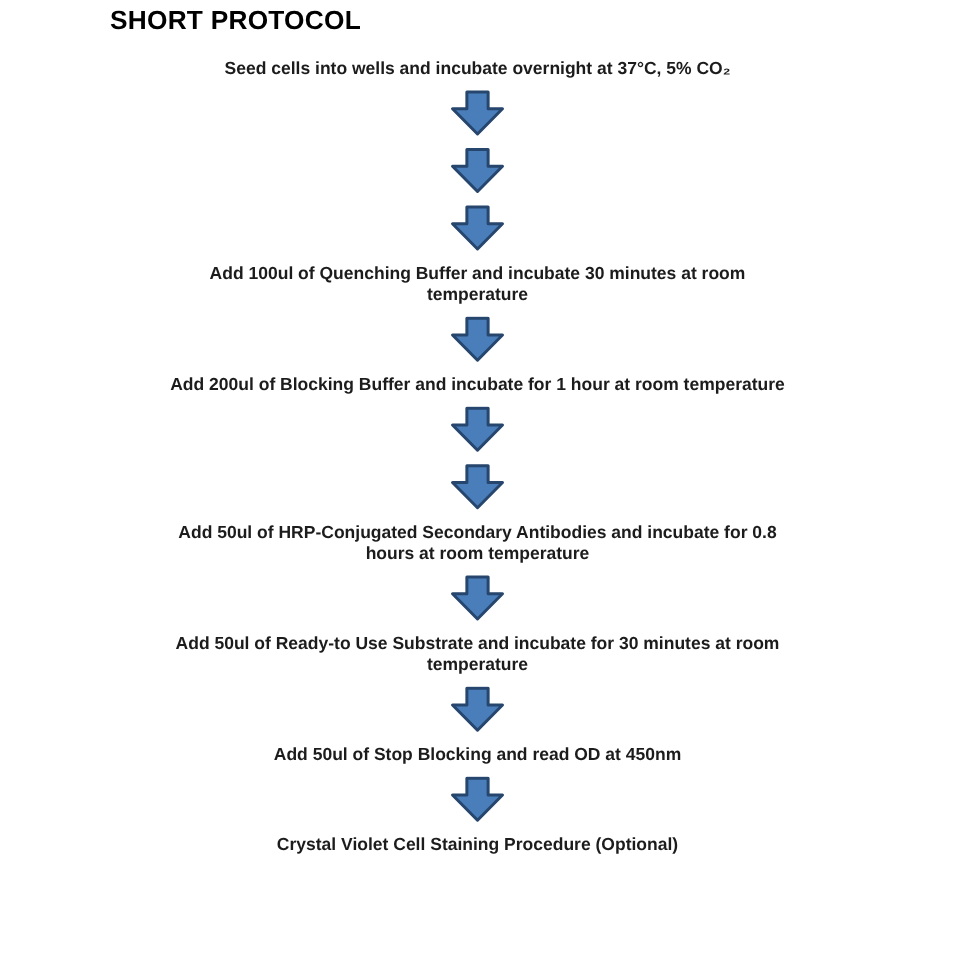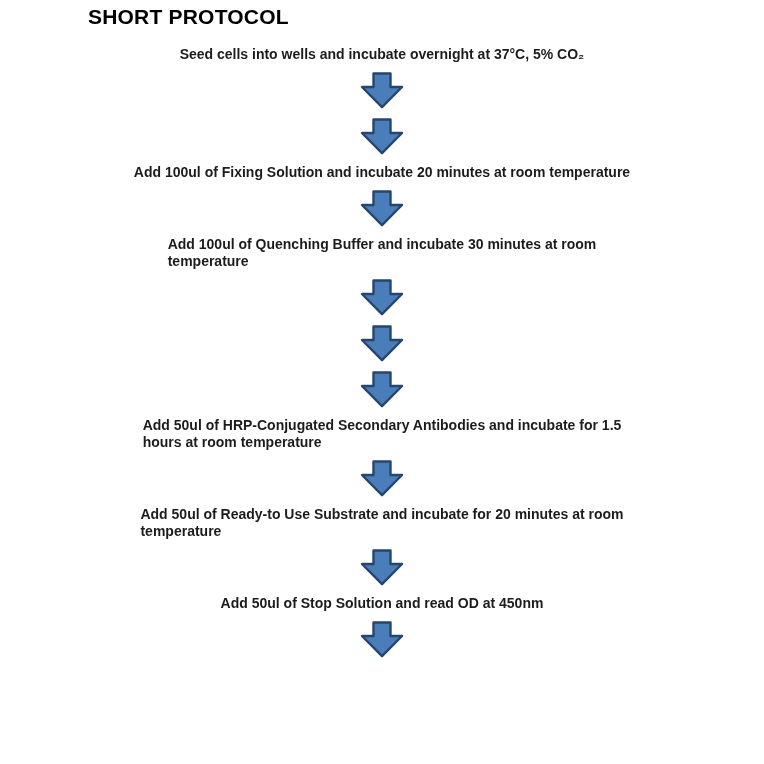--- a/index.html
+++ b/index.html
@@ -26,20 +26,21 @@
     margin: 0 0 8px 88px;
     font-size: 21px;
     line-height: 24px;
     font-weight: bold;
     color: #000000;
     letter-spacing: 0.2px;
     white-space: pre-line;
   }
   .flow-step {
     max-width: 640px;
+    text-align: center;
     font-size: 14px;
     line-height: 17px;
     font-weight: bold;
     color: #1c1c1c;
     white-space: pre-line;
   }
   .down-arrow {
     display: block;
     width: 44px;
     height: 37px;
@@ -63,57 +64,58 @@
 
   <svg class="down-arrow" viewBox="0 0 44 37" aria-hidden="true">
     <path d="M13.5 1.5 H30.5 V15 H42 L22 35.2 L2 15 H13.5 Z"></path>
   </svg>
 
 
   <svg class="down-arrow" viewBox="0 0 44 37" aria-hidden="true">
     <path d="M13.5 1.5 H30.5 V15 H42 L22 35.2 L2 15 H13.5 Z"></path>
   </svg>
 
-  <div class="flow-step">Add 100ul of Fixing Solution and incubate 20 minutes at room temperature</div>
 
   <svg class="down-arrow" viewBox="0 0 44 37" aria-hidden="true">
     <path d="M13.5 1.5 H30.5 V15 H42 L22 35.2 L2 15 H13.5 Z"></path>
   </svg>
 
   <div class="flow-step">Add 100ul of Quenching Buffer and incubate 30 minutes at room
 temperature</div>
 
   <svg class="down-arrow" viewBox="0 0 44 37" aria-hidden="true">
     <path d="M13.5 1.5 H30.5 V15 H42 L22 35.2 L2 15 H13.5 Z"></path>
   </svg>
 
+  <div class="flow-step">Add 200ul of Blocking Buffer and incubate for 1 hour at room temperature</div>
 
   <svg class="down-arrow" viewBox="0 0 44 37" aria-hidden="true">
     <path d="M13.5 1.5 H30.5 V15 H42 L22 35.2 L2 15 H13.5 Z"></path>
   </svg>
 
 
   <svg class="down-arrow" viewBox="0 0 44 37" aria-hidden="true">
     <path d="M13.5 1.5 H30.5 V15 H42 L22 35.2 L2 15 H13.5 Z"></path>
   </svg>
 
-  <div class="flow-step">Add 50ul of HRP-Conjugated Secondary Antibodies and incubate for 1.5
+  <div class="flow-step">Add 50ul of HRP-Conjugated Secondary Antibodies and incubate for 0.8
 hours at room temperature</div>
 
   <svg class="down-arrow" viewBox="0 0 44 37" aria-hidden="true">
     <path d="M13.5 1.5 H30.5 V15 H42 L22 35.2 L2 15 H13.5 Z"></path>
   </svg>
 
-  <div class="flow-step">Add 50ul of Ready-to Use Substrate and incubate for 20 minutes at room
+  <div class="flow-step">Add 50ul of Ready-to Use Substrate and incubate for 30 minutes at room
 temperature</div>
 
   <svg class="down-arrow" viewBox="0 0 44 37" aria-hidden="true">
     <path d="M13.5 1.5 H30.5 V15 H42 L22 35.2 L2 15 H13.5 Z"></path>
   </svg>
 
-  <div class="flow-step">Add 50ul of Stop Solution and read OD at 450nm</div>
+  <div class="flow-step">Add 50ul of Stop Blocking and read OD at 450nm</div>
 
   <svg class="down-arrow" viewBox="0 0 44 37" aria-hidden="true">
     <path d="M13.5 1.5 H30.5 V15 H42 L22 35.2 L2 15 H13.5 Z"></path>
   </svg>
 
+  <div class="flow-step">Crystal Violet Cell Staining Procedure (Optional)</div>
 
 </div>
 
 </body></html>

